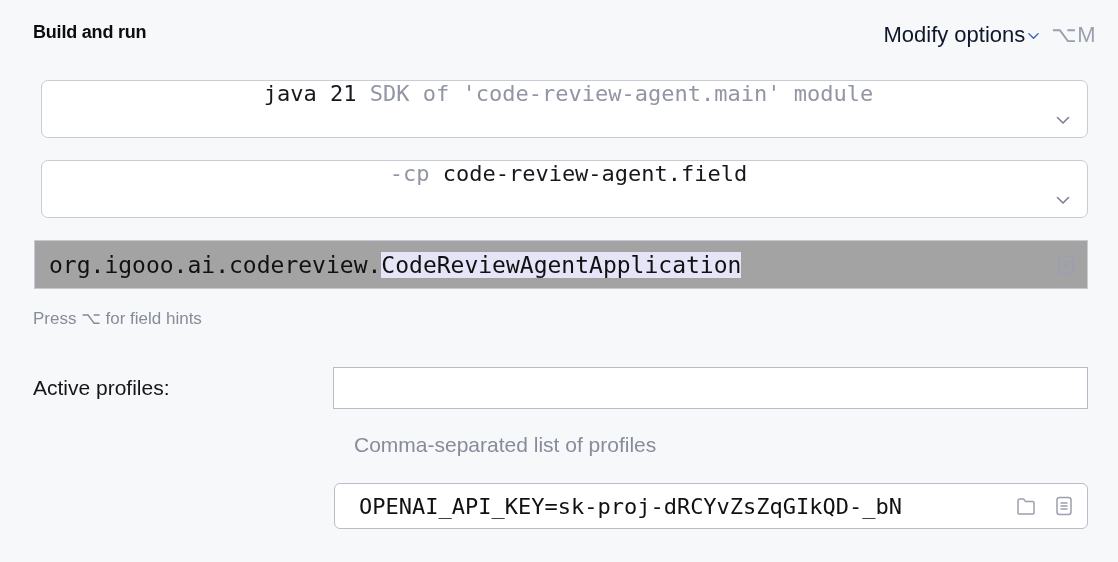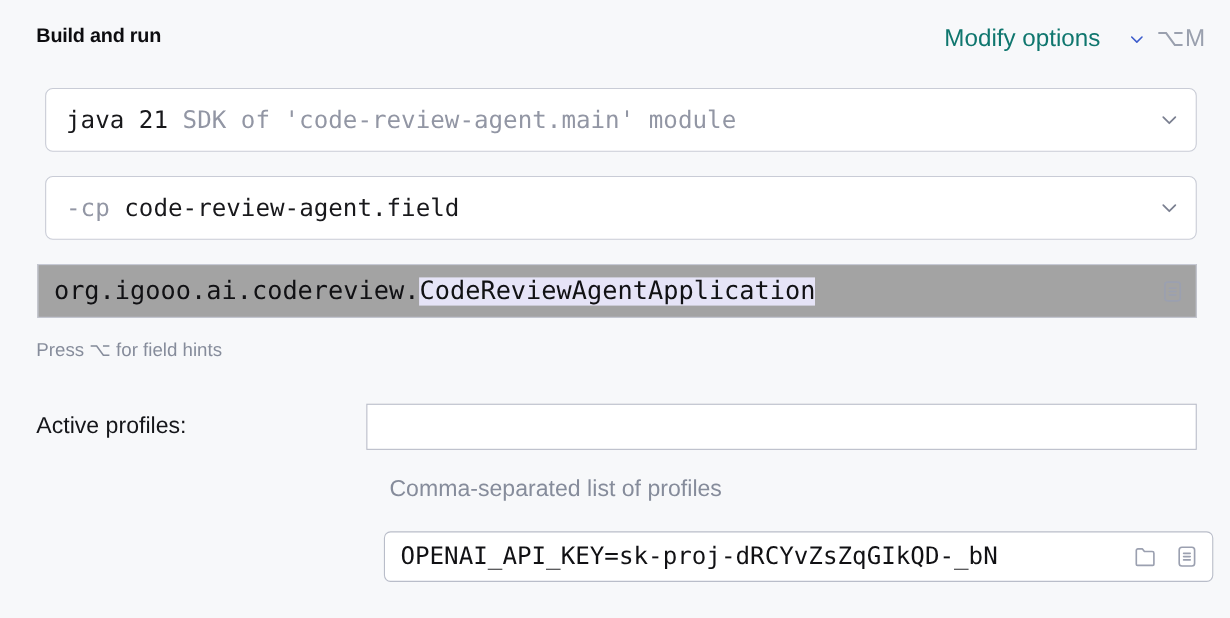--- a/index.html
+++ b/index.html
@@ -45,22 +45,22 @@
     position: absolute;
     right: 22px;
     top: 22px;
     display: flex;
     align-items: center;
     gap: 10px;
   }
   .modify-options {
     display: flex;
     align-items: center;
-    gap: 26px;
-    color: #0f766e;
+    gap: 1px;
+    color: #0f172a;
     font-size: 22px;
     cursor: pointer;
   }
   .chev-sm {
     display: inline-block;
     width: 15px;
     height: 15px;
   }
   .chev-sm svg { display:block; }
   .shortcut {
@@ -77,20 +77,21 @@
     width: 1047px;
     height: 58px;
     background: #ffffff;
     border: 1px solid #c9ccd6;
     border-radius: 7px;
     display: flex;
     align-items: center;
     padding: 0 10px 0 18px;
     font-family: "DejaVu Sans Mono", monospace;
     font-size: 22px;
+    flex-direction: column;
   }
   .combo .txt { white-space: nowrap; overflow: hidden; }
   .combo .dim { color: #9296a4; }
   .combo .strong { color: #18181b; }
   .combo-arrow {
     margin-left: auto;
     width: 28px;
     height: 28px;
     display: flex;
     align-items: center;
@@ -166,22 +167,21 @@
     width: 755px;
     height: 42px;
   }
   #field-envvars {
     left: 334px;
     top: 483px;
     width: 754px;
     height: 46px;
     border-radius: 6px;
     border-color: #b9bdc9;
-    padding: 0 6px 0 14px;
-    margin-left: 15px;
+    padding: 0 6px 0 24px;
   }
   .env-text {
     font-family: "DejaVu Sans Mono", monospace;
     font-size: 22px;
     color: #111114;
     white-space: nowrap;
     overflow: hidden;
     flex: 1 1 auto;
     mask-image: linear-gradient(to right, #000 96%, transparent 100%);
     -webkit-mask-image: linear-gradient(to right, #000 96%, transparent 100%);

